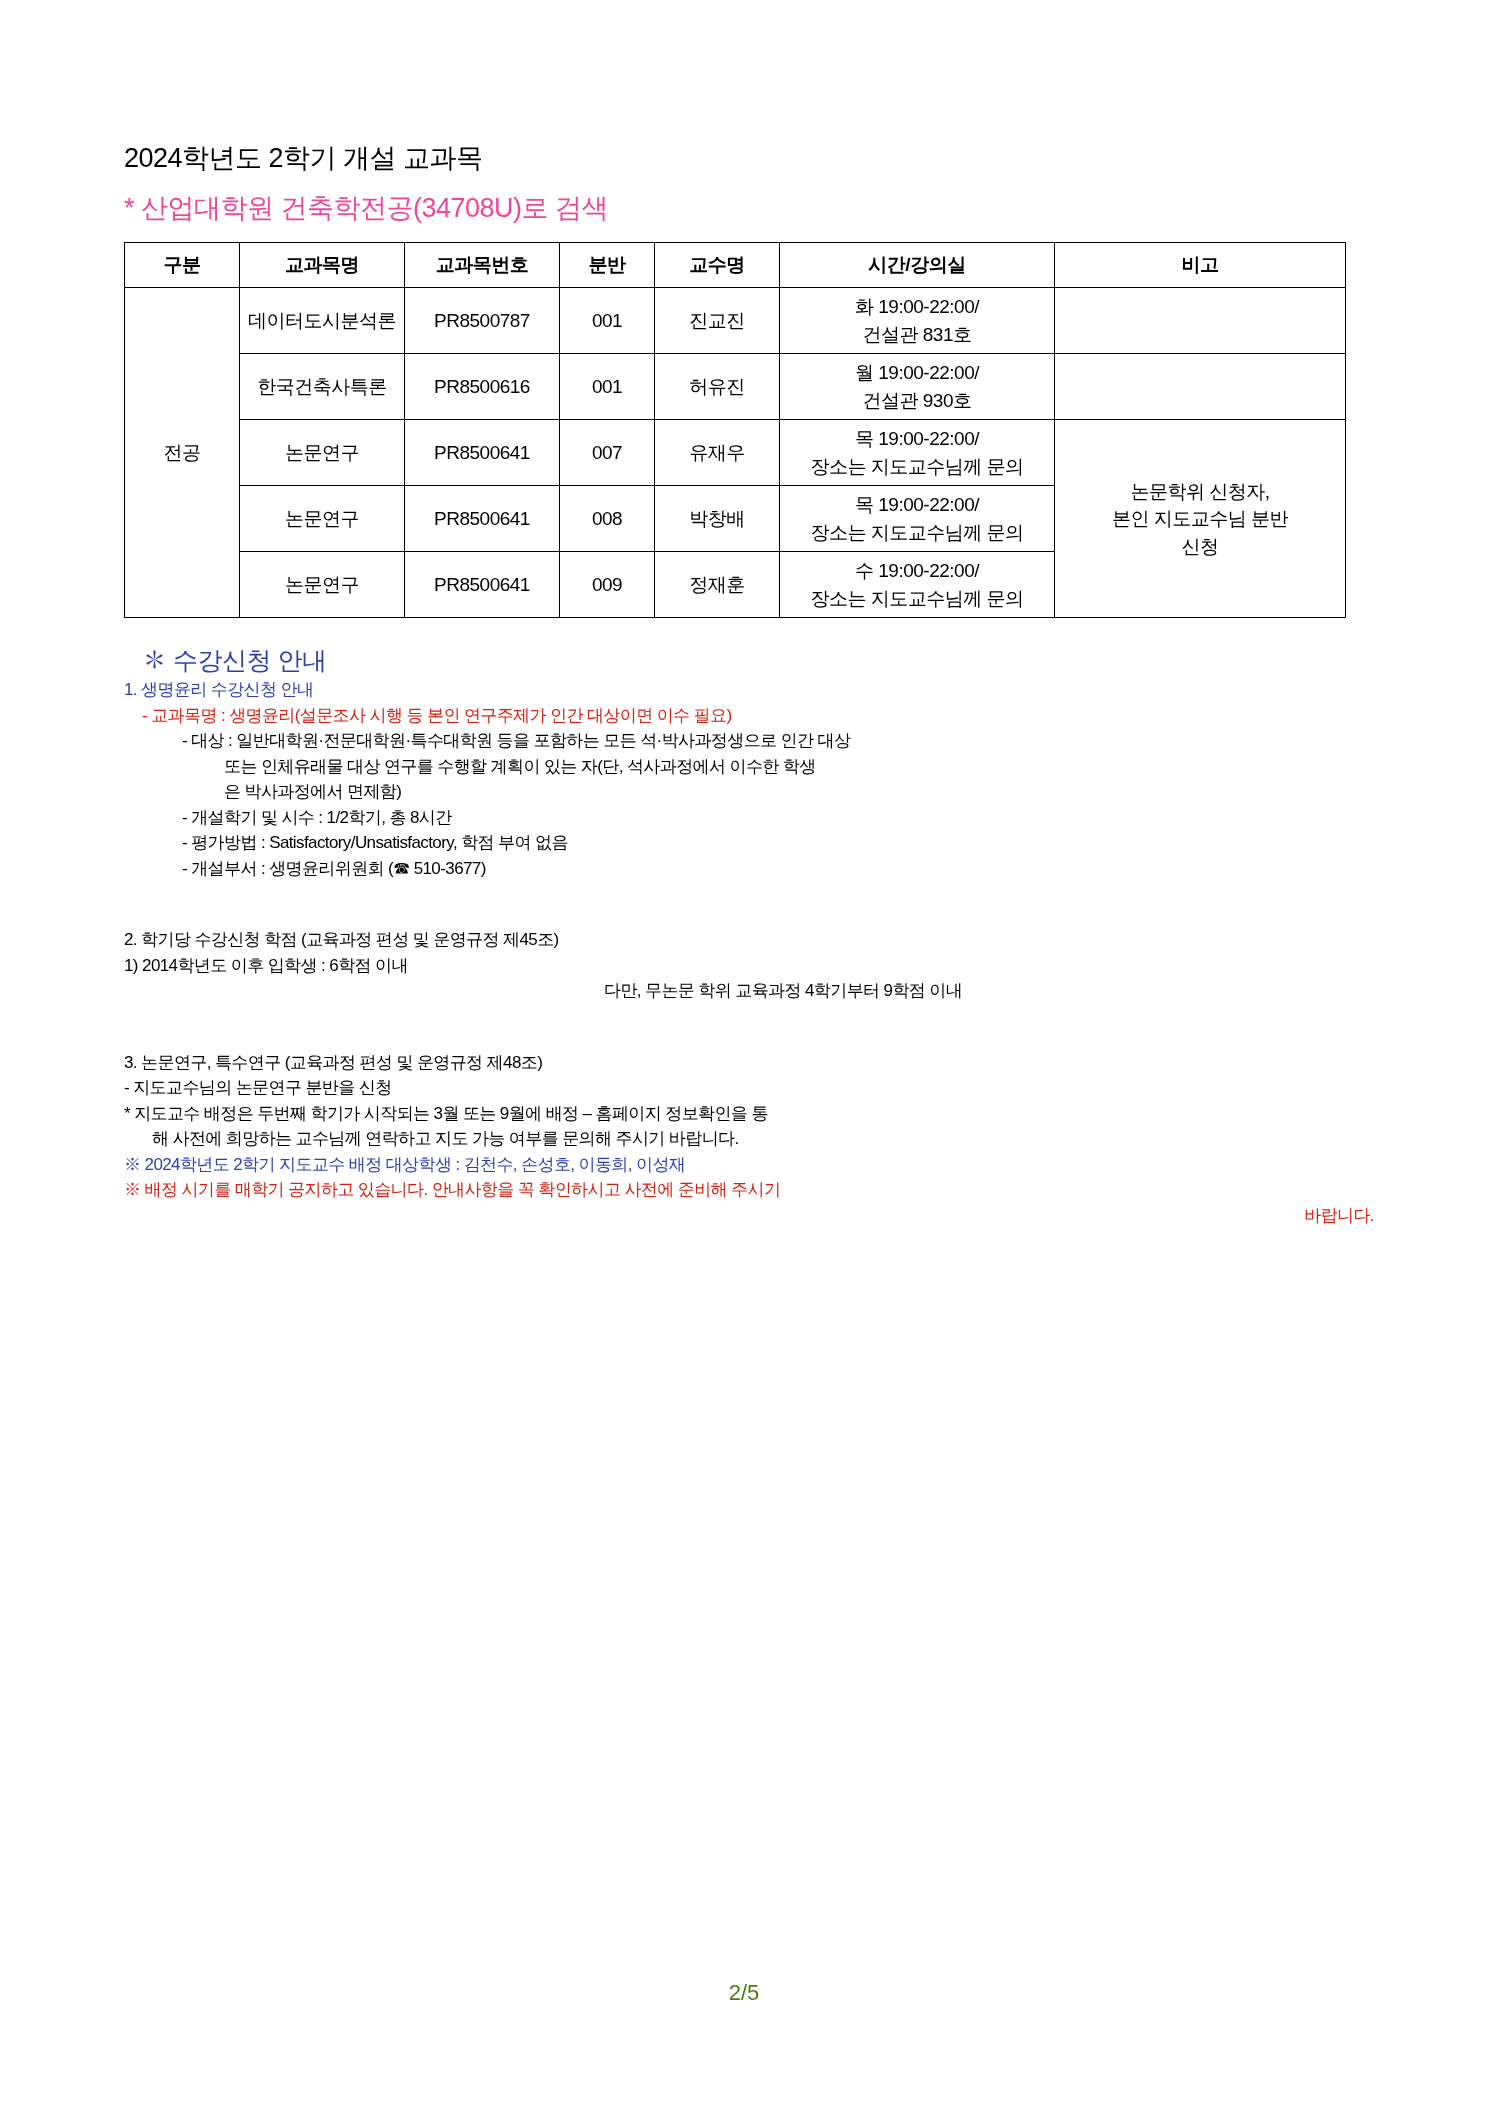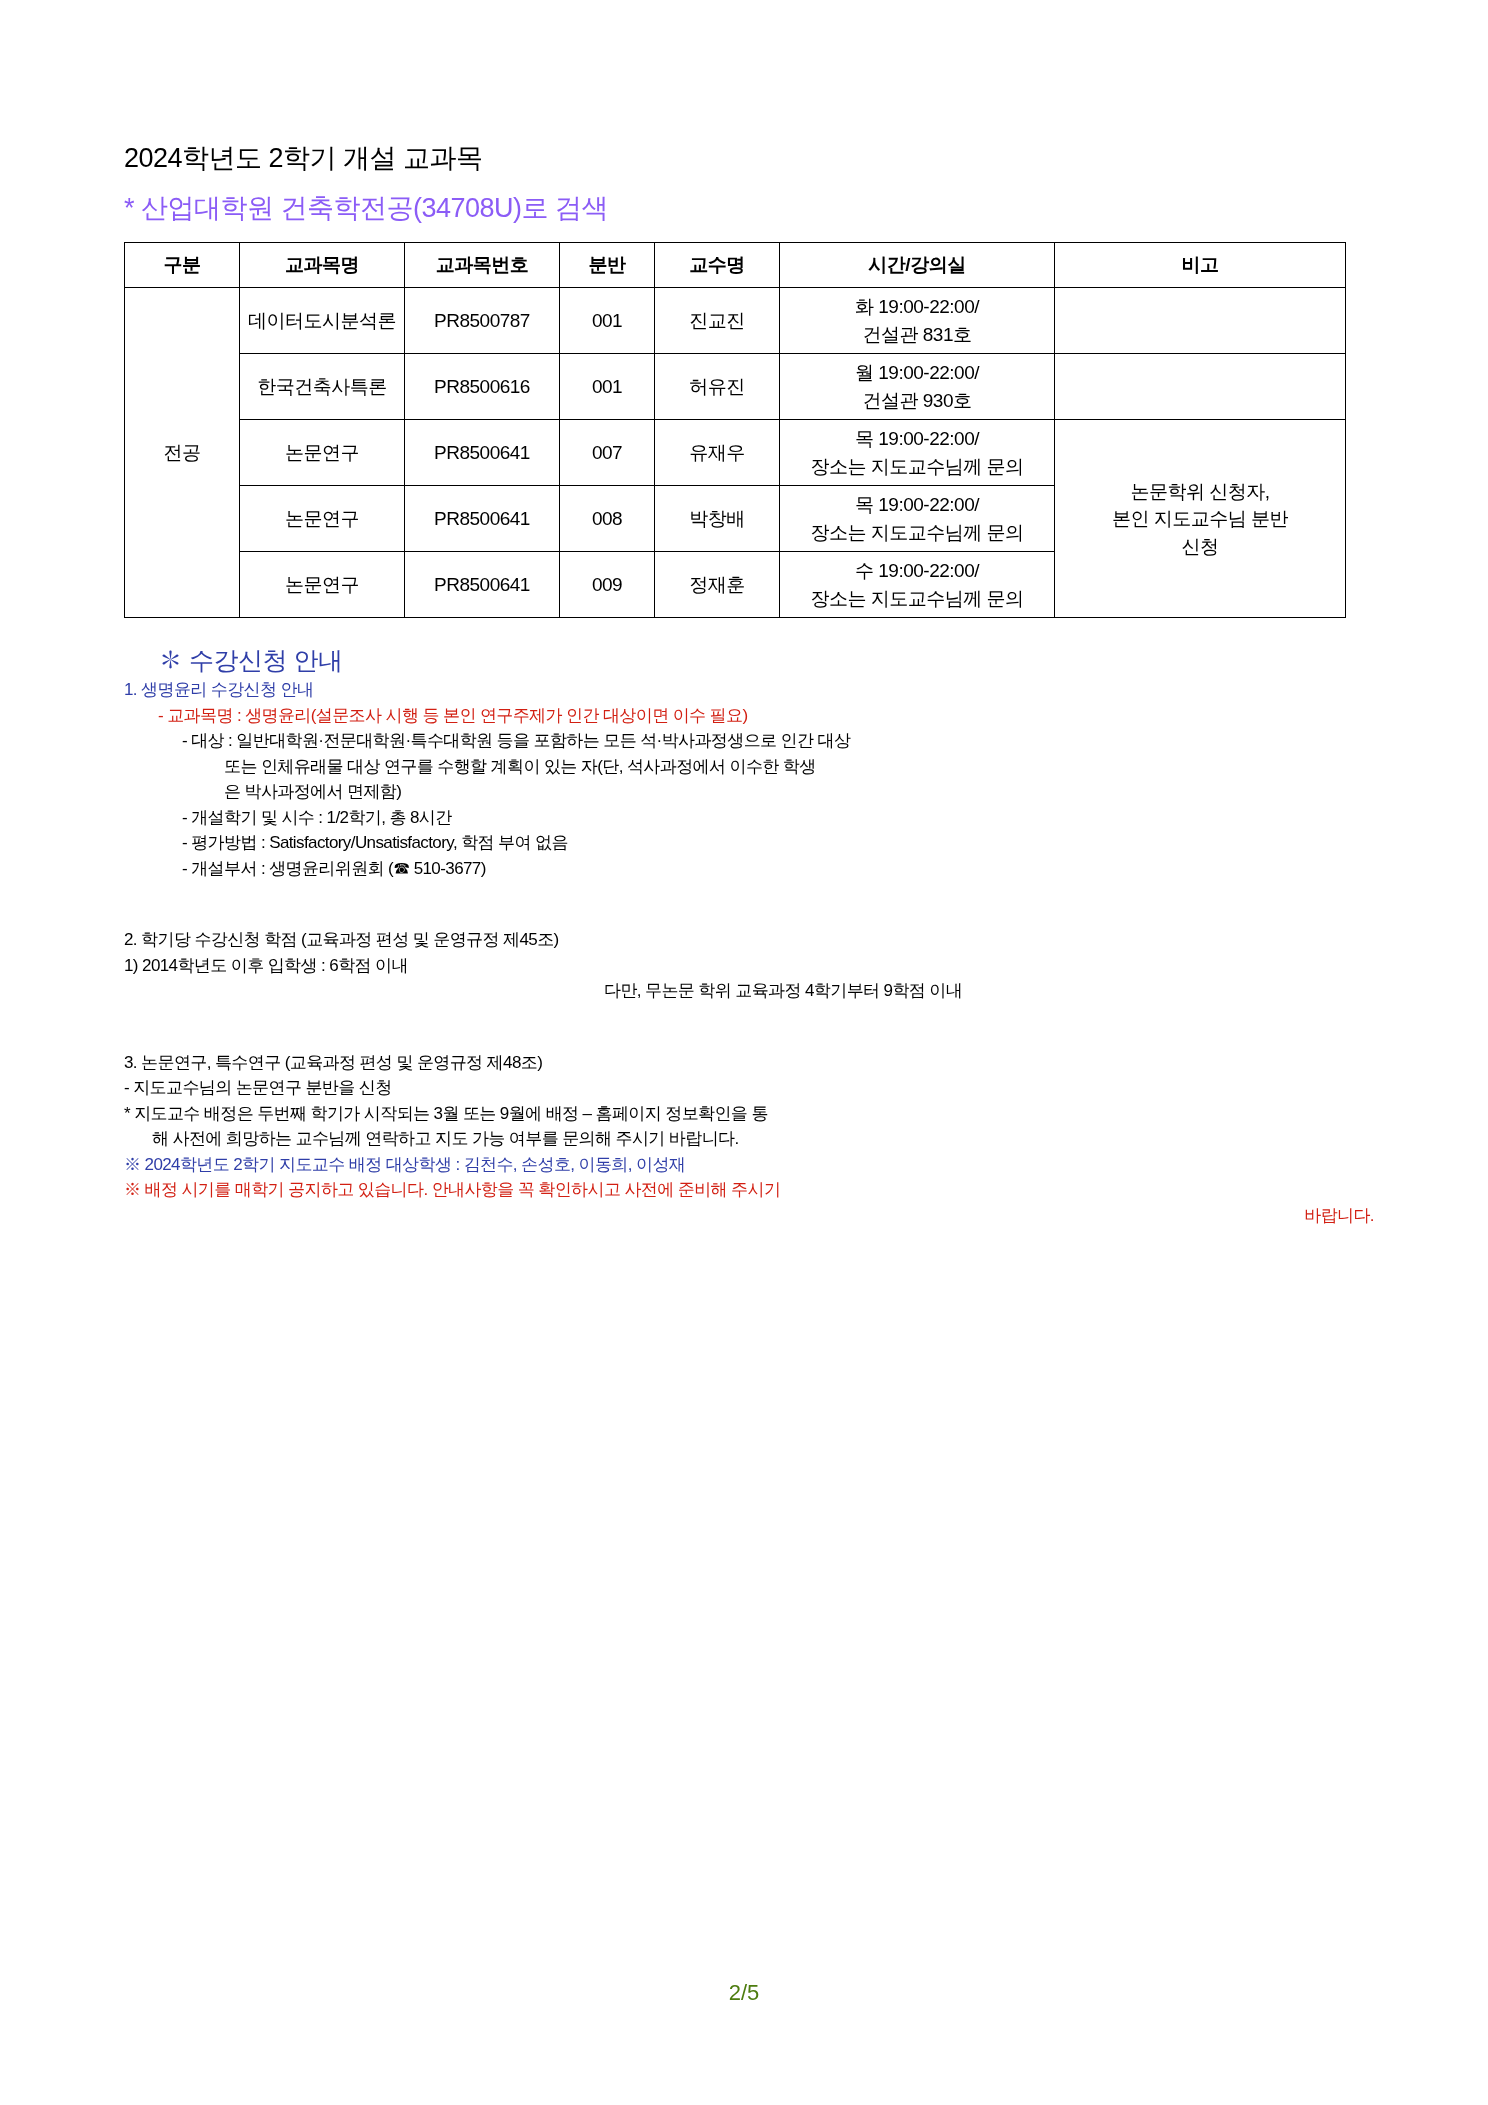--- a/index.html
+++ b/index.html
@@ -30,21 +30,21 @@
   }
 
   .doc-title {
     font-size: 27px;
     letter-spacing: -0.5px;
     margin-bottom: 14px;
     color: #000;
   }
   .subtitle {
     font-size: 27px;
-    color: #8b5cf6;
+    color: #ec4899;
     letter-spacing: -0.5px;
     margin-bottom: 16px;
     font-weight: 500;
   }
 
   table.course-table {
     border-collapse: collapse;
     width: 1186px;
     table-layout: fixed;
     font-size: 19px;
@@ -79,21 +79,21 @@
     letter-spacing: -0.5px;
   }
   .line {
     font-size: 17px;
     letter-spacing: -0.6px;
     line-height: 1.5;
     color: #2f3ea8;
   }
   .line.black { color: #000; }
   .line.red { color: #d21f12; }
-  .indent1 { margin-left: 34px; }
+  .indent1 { margin-left: 18px; }
   .indent2 { margin-left: 58px; }
   .indent3 { margin-left: 100px; }
   .hang {
     padding-left: 96px;
     text-indent: -96px;
   }
   .gap-lg { height: 46px; }
 
   .link-blue { color: #2f3ea8; }
   .justify-line {

